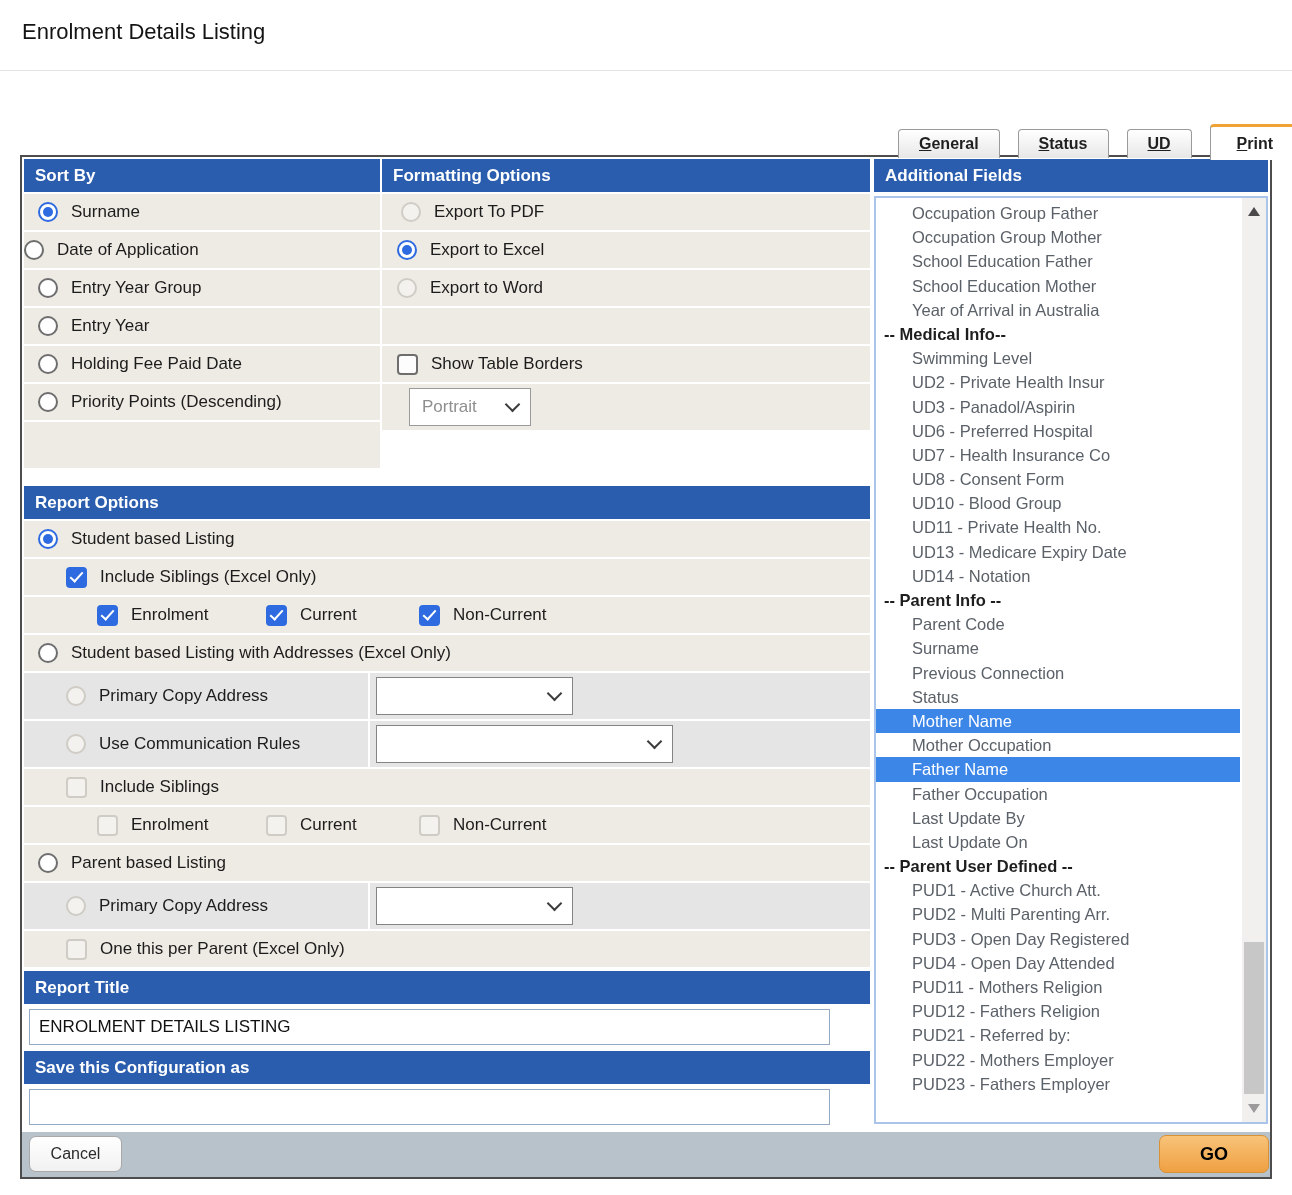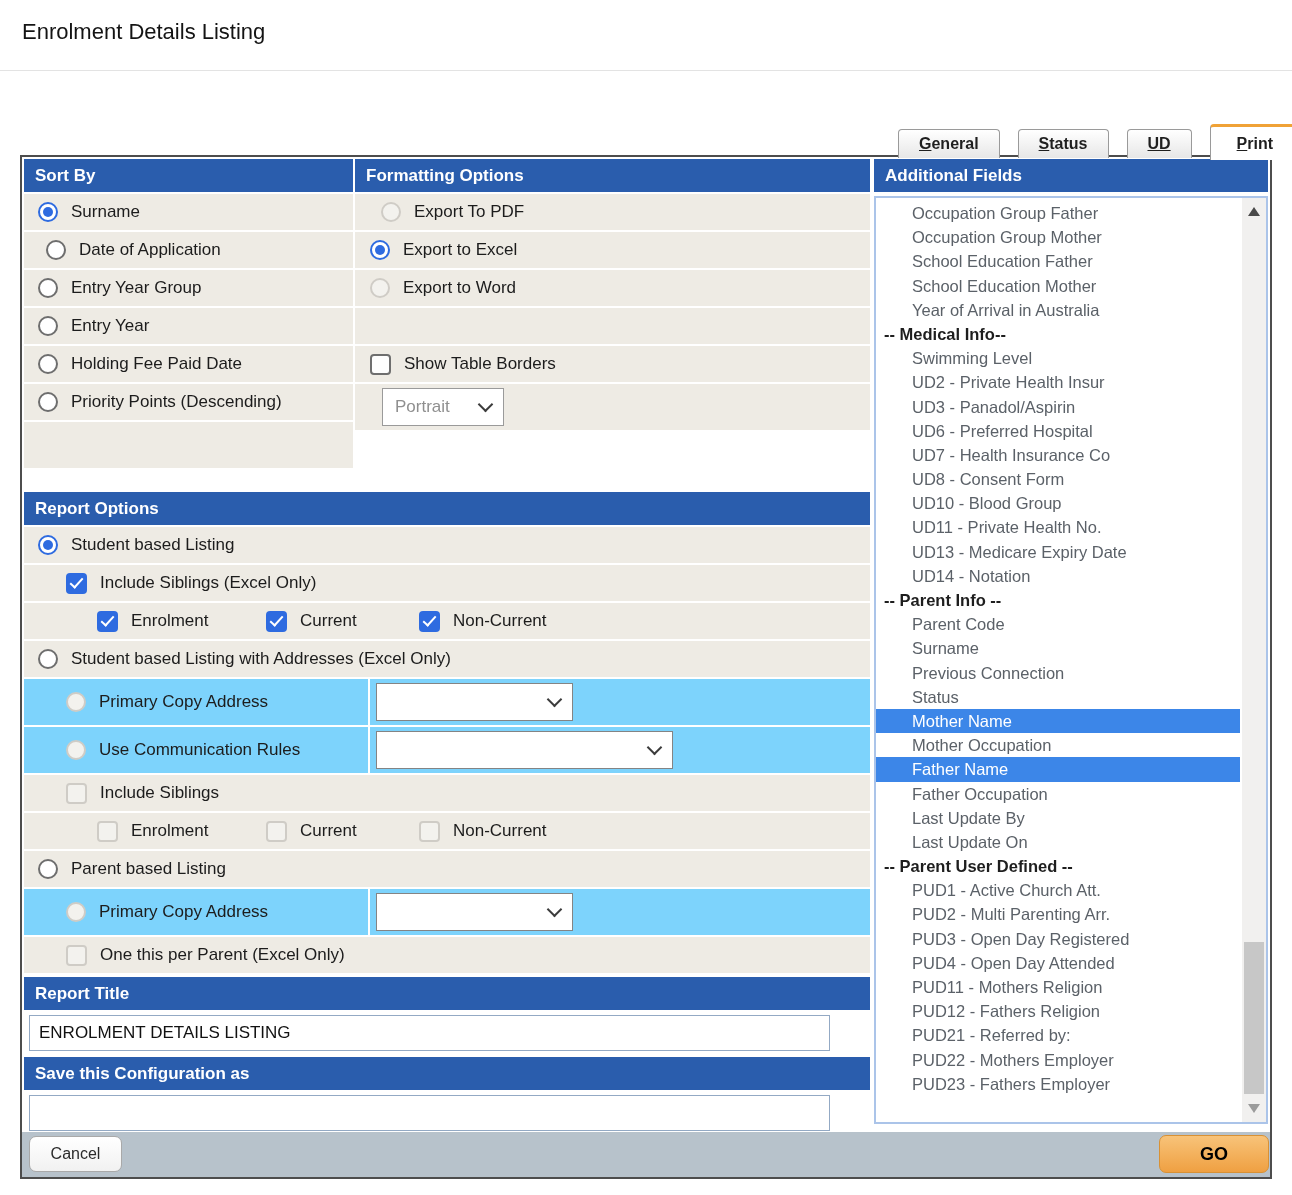--- a/index.html
+++ b/index.html
@@ -20,27 +20,27 @@
 
   
   .main{position:absolute;left:20px;top:155px;width:1252px;height:1024px;box-sizing:border-box;
         border:2px solid #4d4d4d;background:#fff;}
 
   .left-area{position:absolute;left:2px;top:2px;width:846px;}
 
   .hdr{height:33px;background:#2a5dad;color:#fff;font-weight:bold;font-size:17px;
        line-height:33px;padding-left:11px;margin-bottom:2px;}
   .cols{display:flex;gap:2px;}
-  .col-l{width:329px;}
+  .col-l{width:356px;}
   .col-r{flex:1;}
   .opt-row{display:flex;align-items:center;background:#eeebe4;height:36px;margin-bottom:2px;box-sizing:border-box;}
   .opt-row.tall{height:46px;}
   .opt-row.blank{background:#eeebe4;}
   .split{display:flex;gap:2px;margin-bottom:2px;}
-  .split .cell{background:#7dd3fc;display:flex;align-items:center;box-sizing:border-box;}
+  .split .cell{background:#e5e5e5;display:flex;align-items:center;box-sizing:border-box;}
   .split .cell.l{width:344px;}
   .split .cell.r{flex:1;}
 
   .lbl{font-size:17px;color:#1c1c1c;margin-left:13px;white-space:nowrap;}
 
   
   .radio{width:20px;height:20px;border-radius:50%;box-sizing:border-box;background:#fff;
          border:2px solid #6e6e6e;display:flex;align-items:center;justify-content:center;flex:0 0 auto;}
   .radio.sel{border-color:#2e6be0;}
   .radio.sel .dot{width:10px;height:10px;border-radius:50%;background:#2e6be0;}
@@ -129,21 +129,21 @@
 
     <div class="cols">
       <div class="col-l">
         <div class="hdr">Sort By</div>
         <div class="opt-row" style="padding-left:14px;">
           <div class="radio sel">
               <span class="dot"></span>
             </div>
           <span class="lbl">Surname</span>
         </div>
-        <div class="opt-row" style="padding-left:22px;">
+        <div class="opt-row" style="padding-left:0;">
           <div class="radio"></div>
           <span class="lbl">Date of Application</span>
         </div>
         <div class="opt-row" style="padding-left:14px;">
           <div class="radio"></div>
           <span class="lbl">Entry Year Group</span>
         </div>
         <div class="opt-row" style="padding-left:14px;">
           <div class="radio"></div>
           <span class="lbl">Entry Year</span>
@@ -154,21 +154,21 @@
         </div>
         <div class="opt-row" style="padding-left:14px;">
           <div class="radio"></div>
           <span class="lbl">Priority Points (Descending)</span>
         </div>
         <div class="opt-row tall blank"></div>
       </div>
 
       <div class="col-r">
         <div class="hdr">Formatting Options</div>
-        <div class="opt-row" style="padding-left:26px;">
+        <div class="opt-row" style="padding-left:19px;">
           <div class="radio dis"></div>
           <span class="lbl">Export To PDF</span>
         </div>
         <div class="opt-row" style="padding-left:15px;">
           <div class="radio sel">
               <span class="dot"></span>
             </div>
           <span class="lbl">Export to Excel</span>
         </div>
         <div class="opt-row" style="padding-left:15px;">
@@ -182,21 +182,21 @@
         </div>
         <div class="opt-row tall">
           <div class="select dis" style="width:122px;margin-left:27px;">
             <span>Portrait</span>
             <span class="chev"></span>
           </div>
         </div>
       </div>
     </div>
 
-    <div class="hdr" style="margin-top:22px;">Report Options</div>
+    <div class="hdr" style="margin-top:16px;">Report Options</div>
 
     <div class="opt-row" style="padding-left:14px;">
       <div class="radio sel">
           <span class="dot"></span>
         </div>
       <span class="lbl">Student based Listing</span>
     </div>
 
     <div class="opt-row indent1">
       <div class="cb on">

